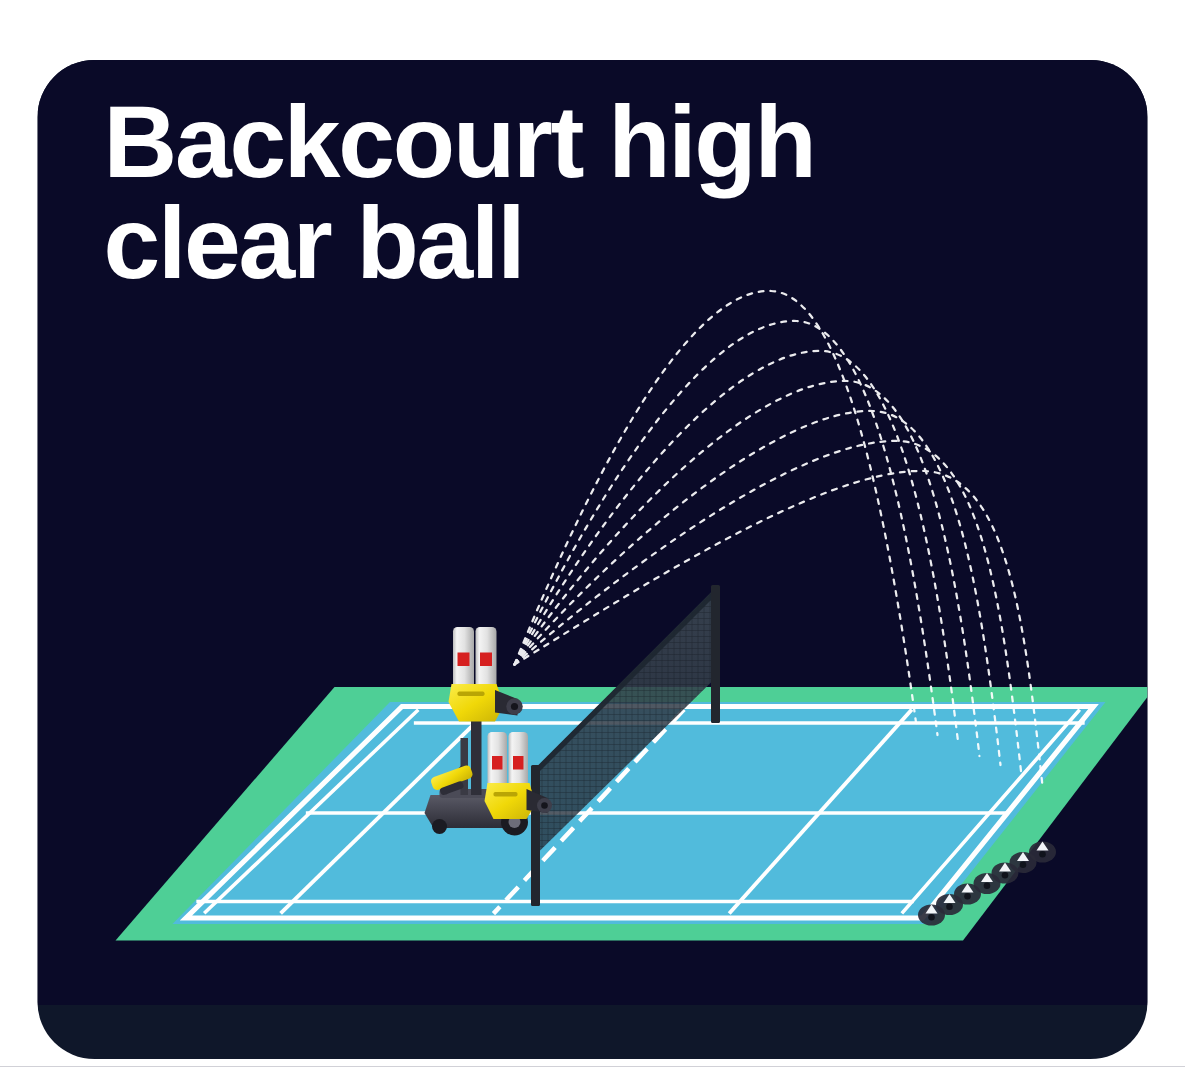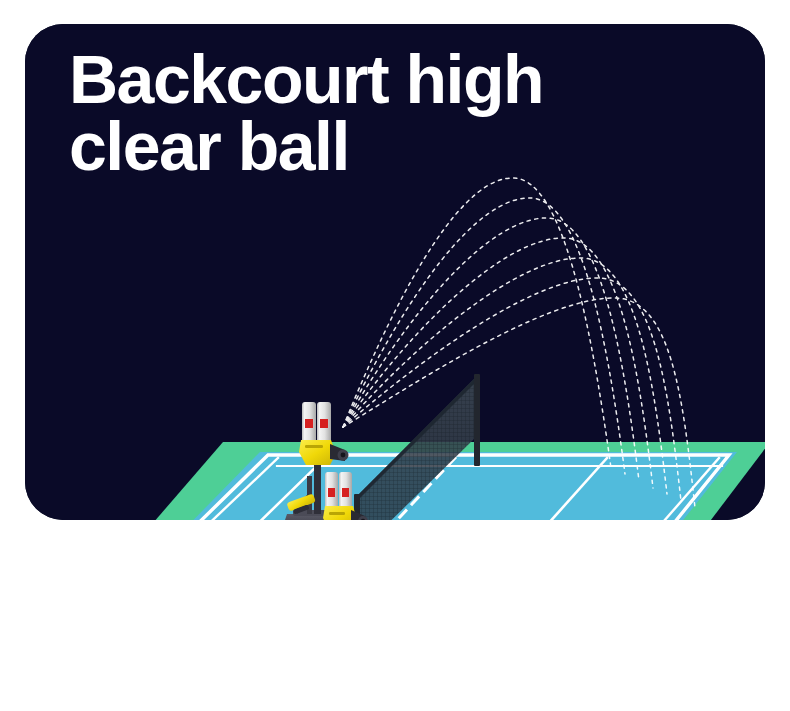--- a/index.html
+++ b/index.html
@@ -15,23 +15,23 @@
   }
   #stage {
     position: relative;
     width: 790px;
     height: 711px;
     background: #ffffff;
   }
   #card {
     position: absolute;
     left: 25px;
-    top: 24px;
+    top: 40px;
     width: 740px;
-    height: 496px;
+    height: 666px;
     border-radius: 38px;
     overflow: hidden;
     background: #0f172a;
   }
   #scene {
     position: absolute;
     left: 0;
     top: 0;
     width: 740px;
     height: 630px;

